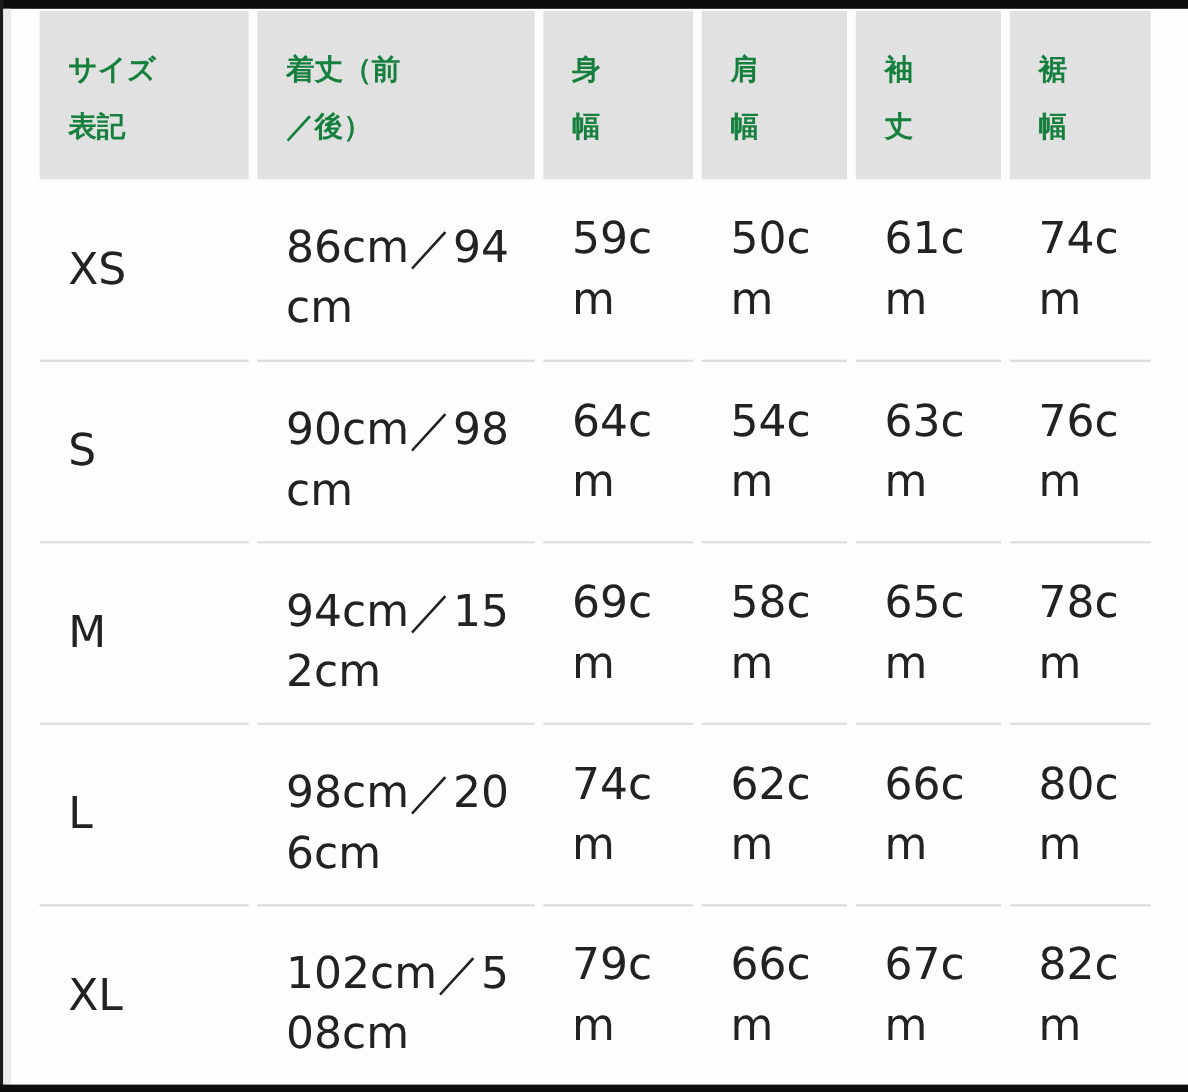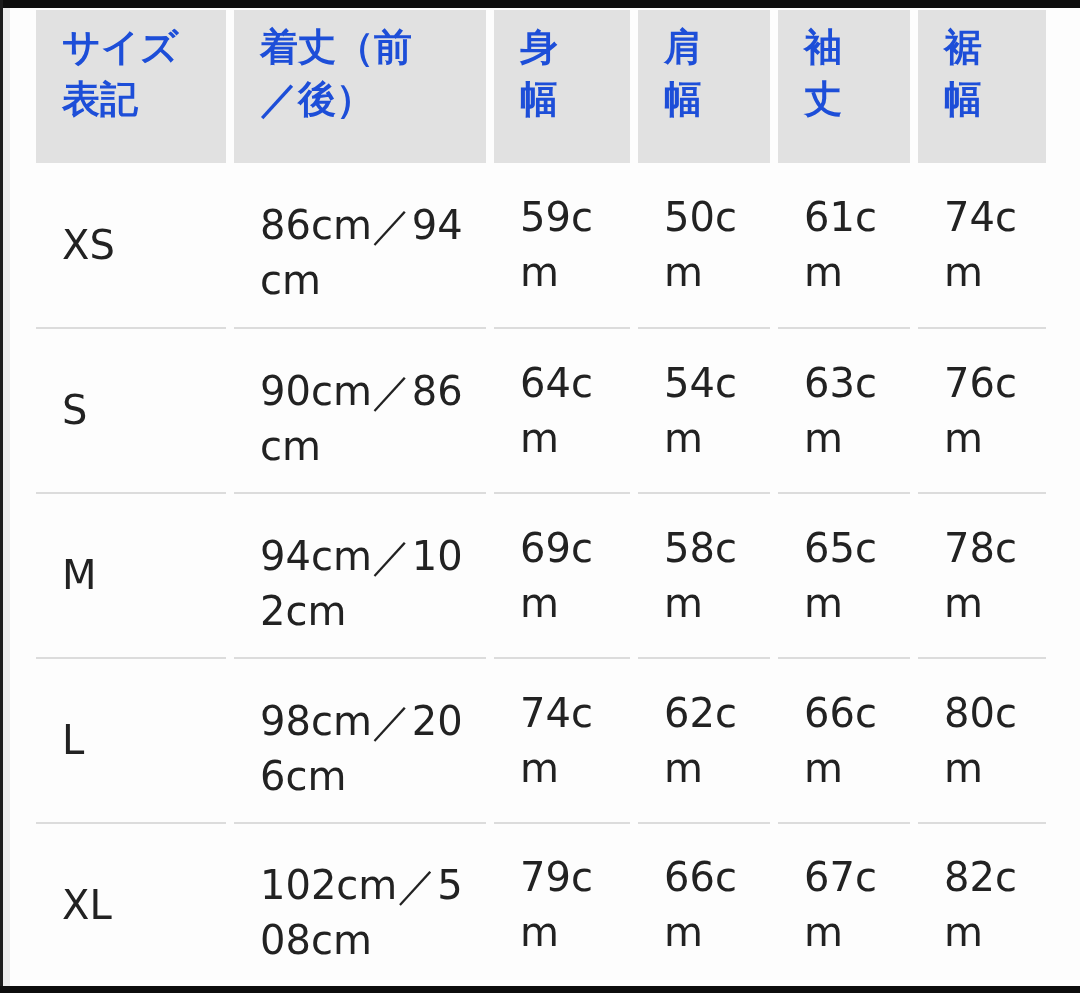--- a/index.html
+++ b/index.html
@@ -48,24 +48,24 @@
     column-gap: 8px;
   }
   .row { display: contents; }
   .cell {
     box-sizing: border-box;
     color: #222222;
   }
   .th {
     background: var(--header-bg, #e1e1e1);
     font-weight: bold;
-    font-size: 38px;
+    font-size: 26px;
     line-height: 52px;
-    color: #1d4ed8;
-    padding: 11px 0 0 26px;
+    color: #15803d;
+    padding: 28px 0 0 26px;
     white-space: pre-line;
   }
   .td {
     display: flex;
     align-items: center;
     font-size: 40px;
     line-height: 55px;
     padding-left: 26px;
   }
   .row.bordered > .td {
@@ -122,41 +122,41 @@
           <span class="val-narrow">61cm</span>
         </div>
       <div class="cell td">
           <span class="val-narrow">74cm</span>
         </div>
     </div>
 
     <div class="row bordered">
       <div class="cell td">S</div>
       <div class="cell td">
-          <span class="val-length">90cm／86
+          <span class="val-length">90cm／98
 cm</span>
         </div>
       <div class="cell td">
           <span class="val-narrow">64cm</span>
         </div>
       <div class="cell td">
           <span class="val-narrow">54cm</span>
         </div>
       <div class="cell td">
           <span class="val-narrow">63cm</span>
         </div>
       <div class="cell td">
           <span class="val-narrow">76cm</span>
         </div>
     </div>
 
     <div class="row bordered">
       <div class="cell td">M</div>
       <div class="cell td">
-          <span class="val-length">94cm／10
+          <span class="val-length">94cm／15
 2cm</span>
         </div>
       <div class="cell td">
           <span class="val-narrow">69cm</span>
         </div>
       <div class="cell td">
           <span class="val-narrow">58cm</span>
         </div>
       <div class="cell td">
           <span class="val-narrow">65cm</span>

